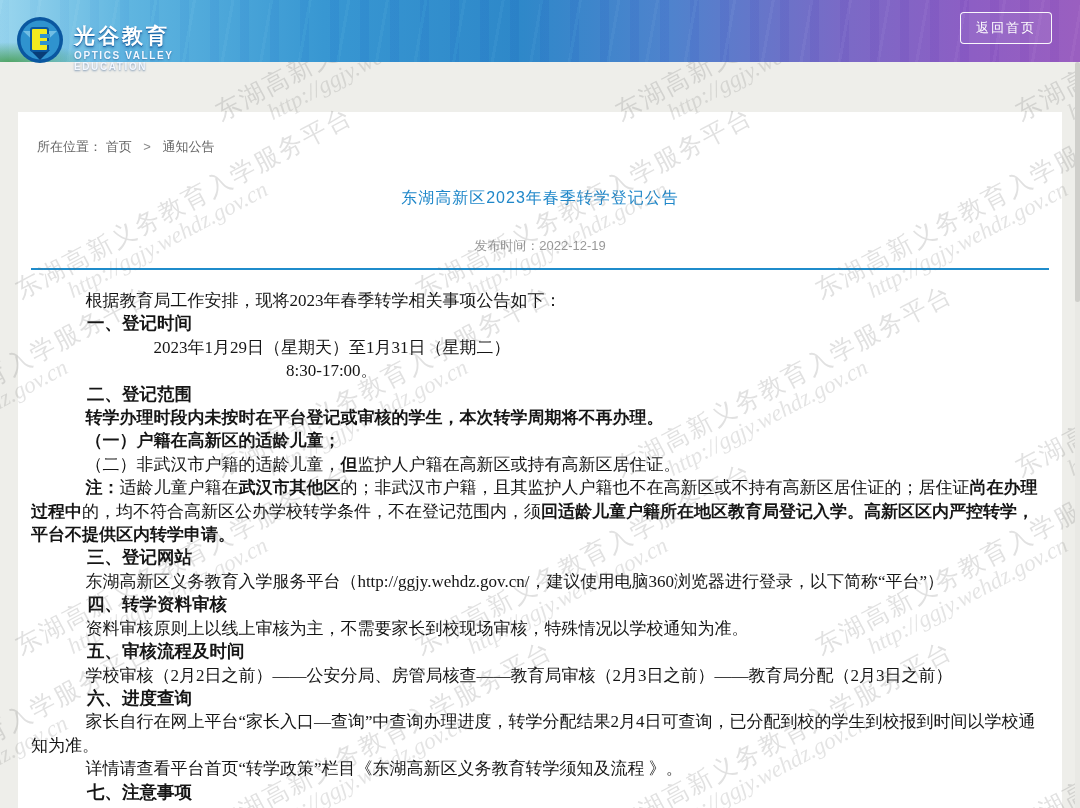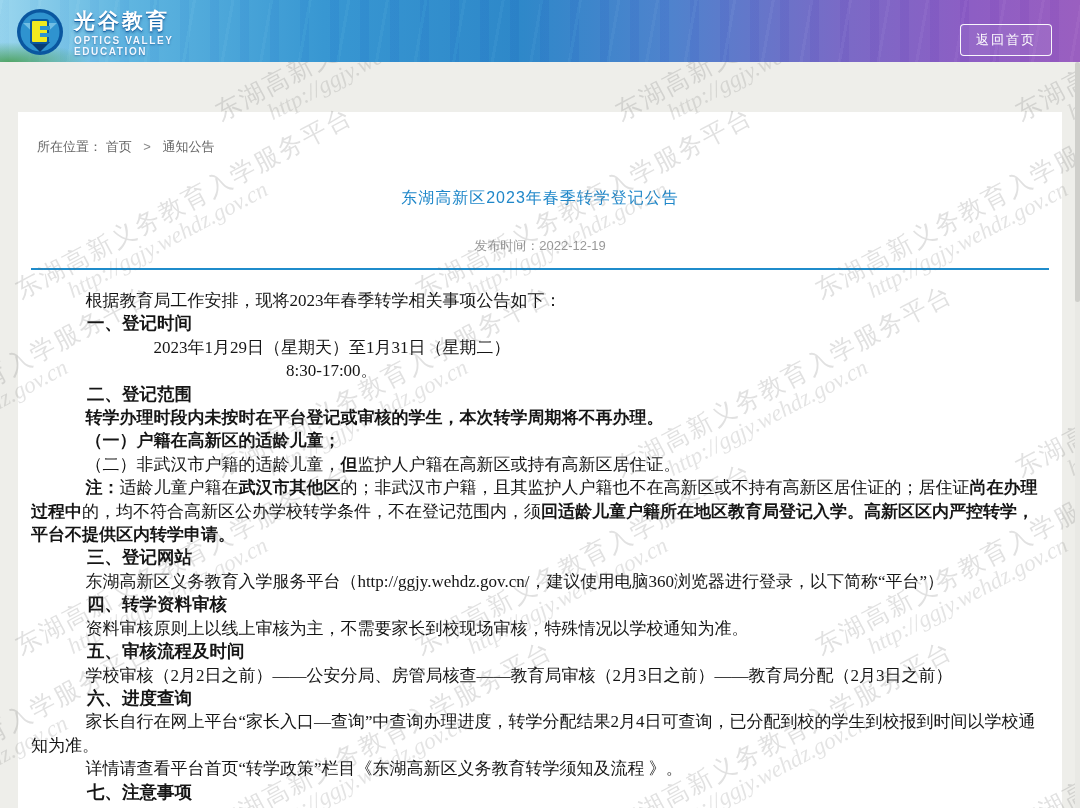--- a/index.html
+++ b/index.html
@@ -19,27 +19,27 @@
       repeating-linear-gradient(100deg,rgba(255,255,255,.10) 0 3px,transparent 3px 38px),
       repeating-linear-gradient(90deg,rgba(40,20,90,.12) 0 9px,transparent 9px 30px);
     mix-blend-mode:soft-light;
   }
   .banner::after{ 
     content:"";position:absolute;left:0;bottom:0;width:90px;height:20px;
     background:radial-gradient(ellipse at 10% 100%,rgba(60,150,60,.75),rgba(60,150,60,0) 70%);
   }
   .logo-group{position:absolute;left:16px;top:7px;display:flex;align-items:center;z-index:2;}
   .logo-badge{width:48px;height:48px;flex:0 0 auto;}
-  .brand{margin-left:10px;color:#fff;}
+  .brand{margin-left:10px;color:#fff;margin-top:15px;}
   .brand-cn{font-size:21px;font-weight:bold;letter-spacing:3px;
     text-shadow:0 1px 0 #1565a8,0 2px 3px rgba(10,60,120,.55);}
   .brand-en{font-size:10px;line-height:11px;letter-spacing:1.6px;font-weight:bold;
     color:#f2f7ff;text-shadow:0 1px 2px rgba(10,60,120,.5);}
   .back-btn{
-    position:absolute;right:28px;top:24px;z-index:3;
+    position:absolute;right:28px;top:12px;z-index:3;
     color:#fff;font-size:13px;letter-spacing:2px;
     border:1px solid rgba(255,255,255,.95);border-radius:4px;
     padding:6px 15px;background:rgba(255,255,255,.07);cursor:pointer;
   }
   
   .wm-layer{position:absolute;left:0;top:62px;right:0;bottom:0;z-index:15;
     pointer-events:none;overflow:hidden;}
   .wm{position:absolute;transform:rotate(-28deg);white-space:nowrap;
     font-family:"Liberation Serif","DejaVu Serif",serif;}
   .wm .wm-cn{display:block;font-size:25px;letter-spacing:2px;color:rgba(105,105,105,.20);}

